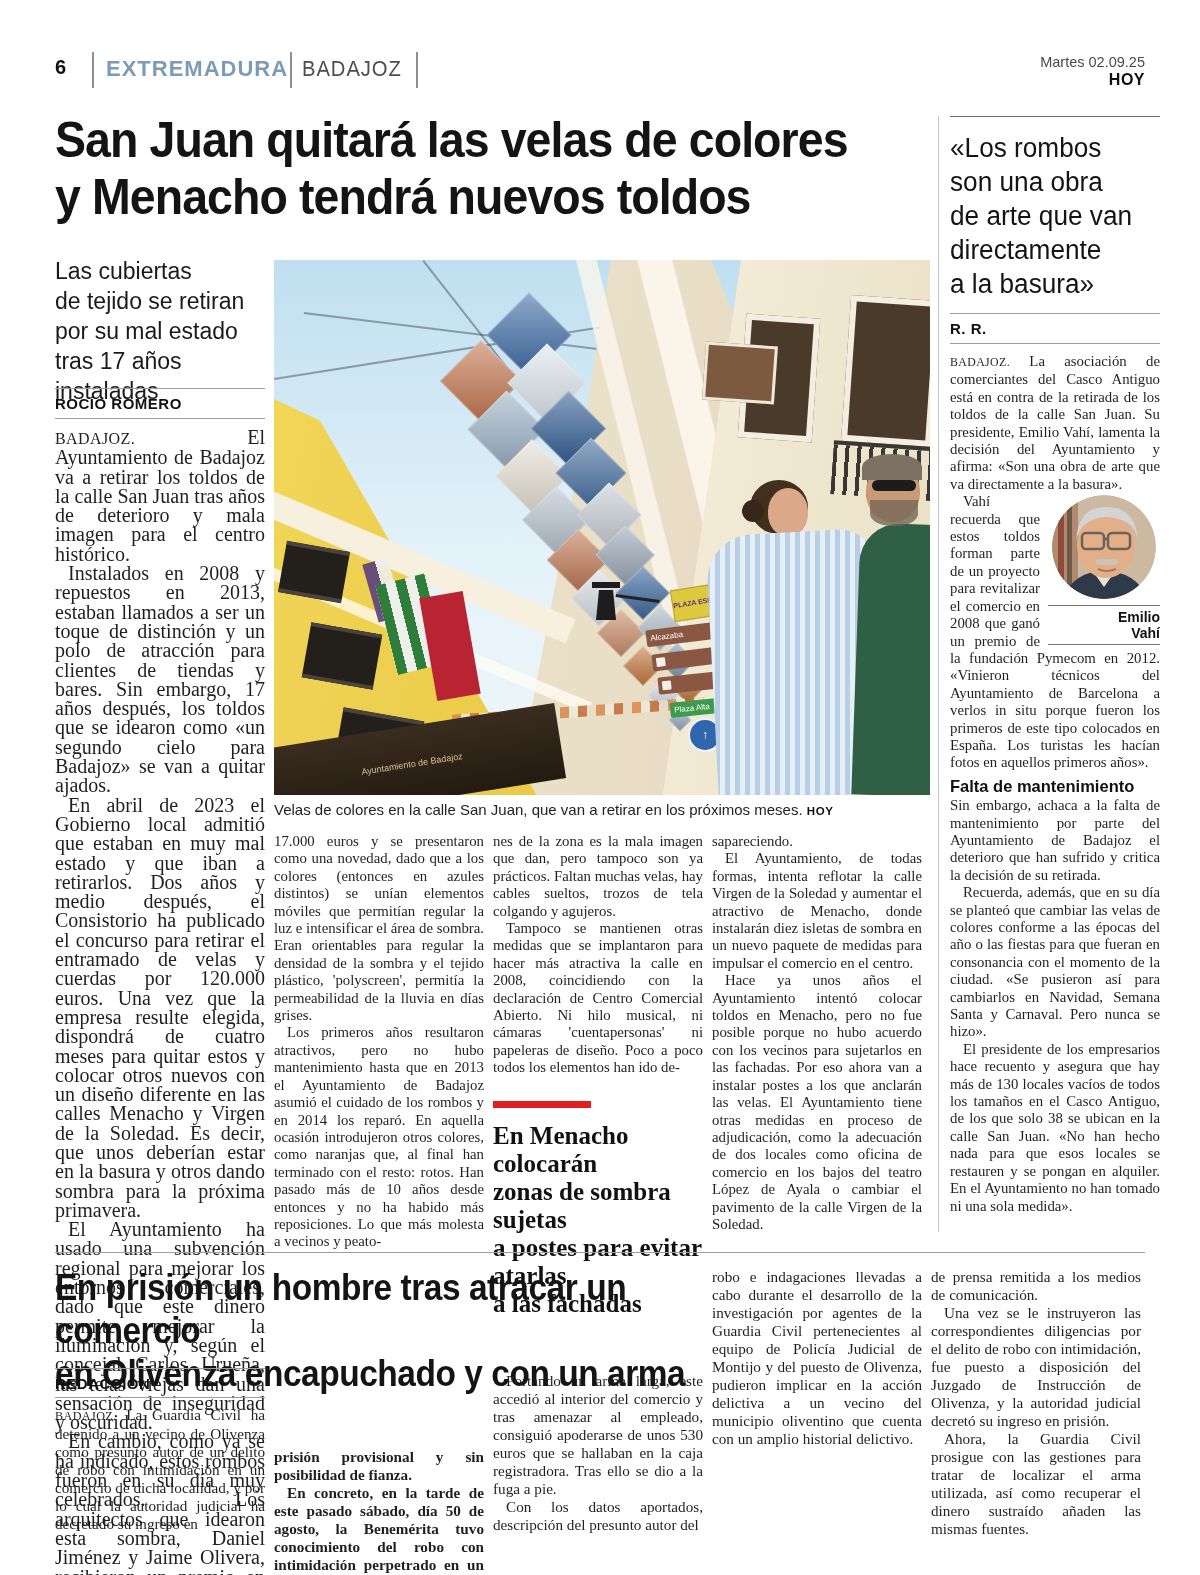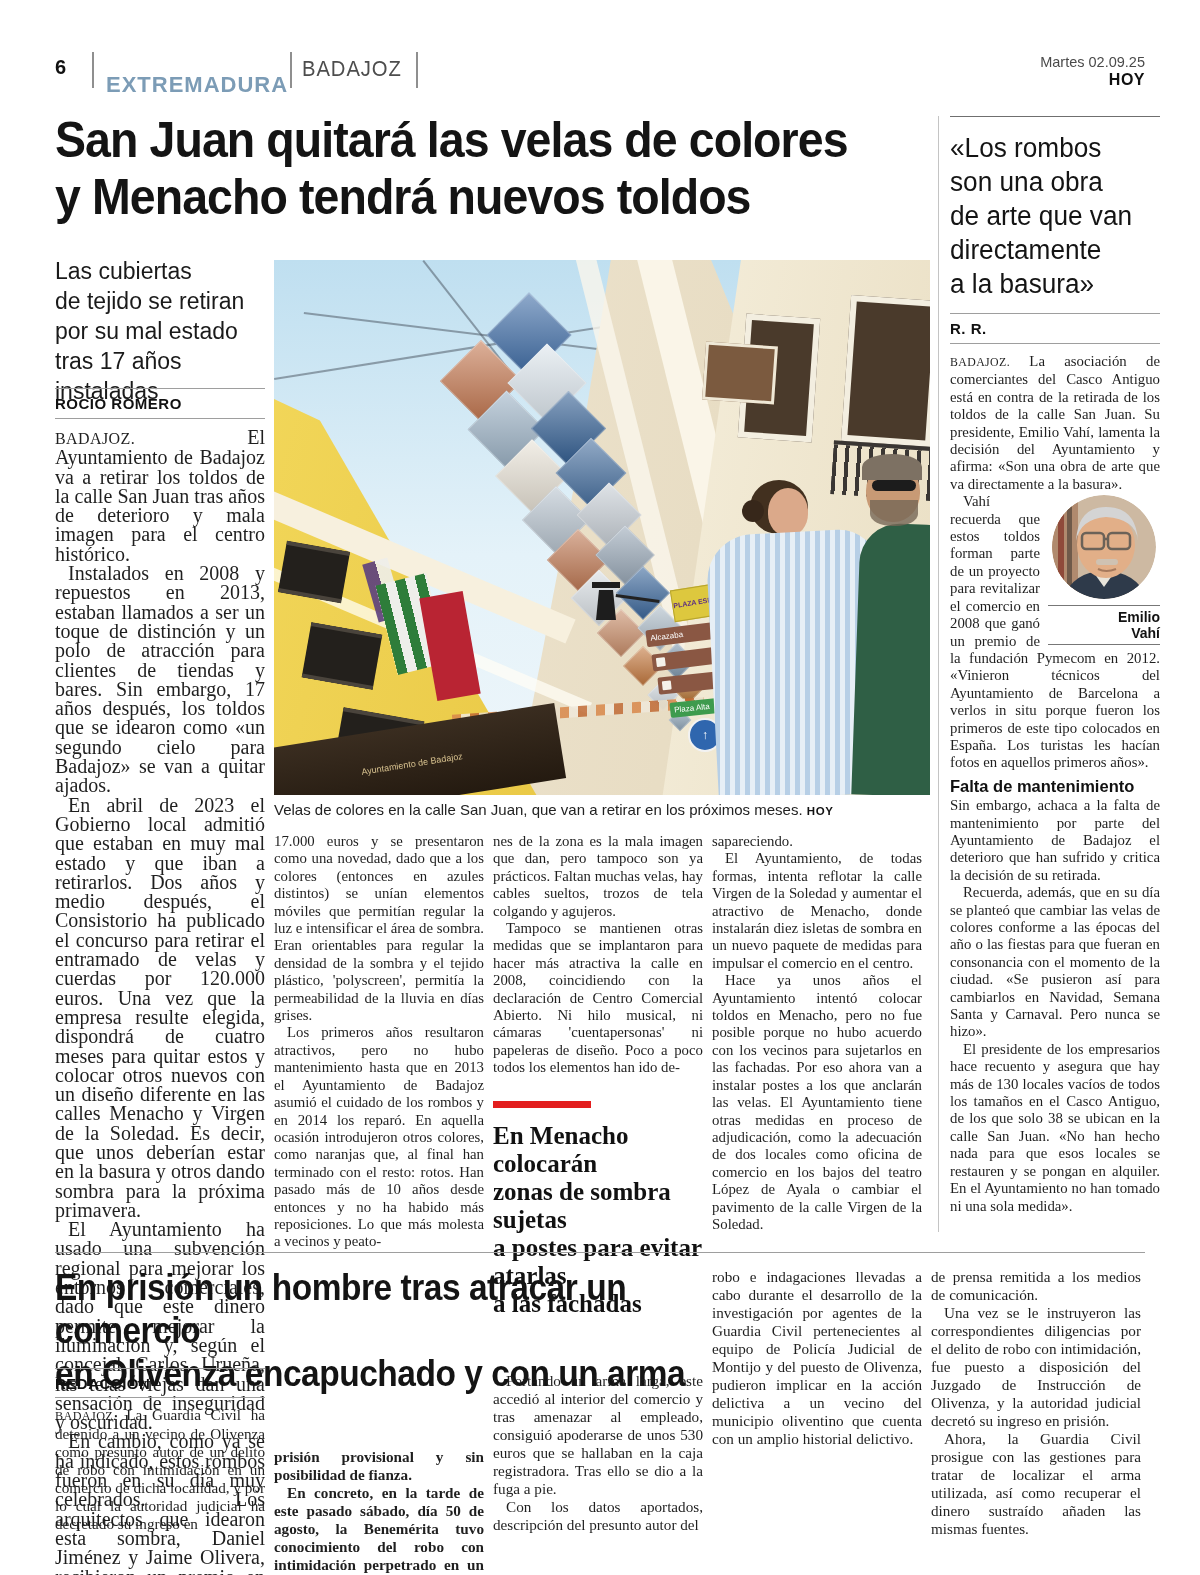--- a/index.html
+++ b/index.html
@@ -124,21 +124,21 @@
   .m-glasses{left:598px;top:220px;width:44px;height:11px;border-radius:6px;background:#1c1c1c;}
   .m-beard{left:596px;top:240px;width:48px;height:26px;border-radius:0 0 46% 46%;background:rgba(118,102,86,.8);}
 </style>
 </head>
 <body>
 
 <div class="page">
 
   <div class="abs pagenum" style="left:55px;top:56px;">6</div>
   <div class="abs vbar" style="left:92px;top:52px;height:36px;"></div>
-  <div class="abs section" style="left:106px;top:56px;margin-top:16px;">EXTREMADURA</div>
+  <div class="abs section" style="left:106px;top:56px;">EXTREMADURA</div>
   <div class="abs vbar" style="left:290px;top:52px;height:36px;"></div>
   <div class="abs subsection" style="left:302px;top:56px;">BADAJOZ</div>
   <div class="abs vbar" style="left:416px;top:52px;height:36px;"></div>
   <div class="abs dateblock" style="right:55px;top:54px;">
     <div class="dateline-top">Martes 02.09.25</div>
     <div class="masthead">HOY</div>
   </div>
 
   <h1 class="abs mainhead" style="left:55px;top:112px;width:940px;margin:0;">San Juan quitará las velas de colores
 y Menacho tendrá nuevos toldos</h1>

